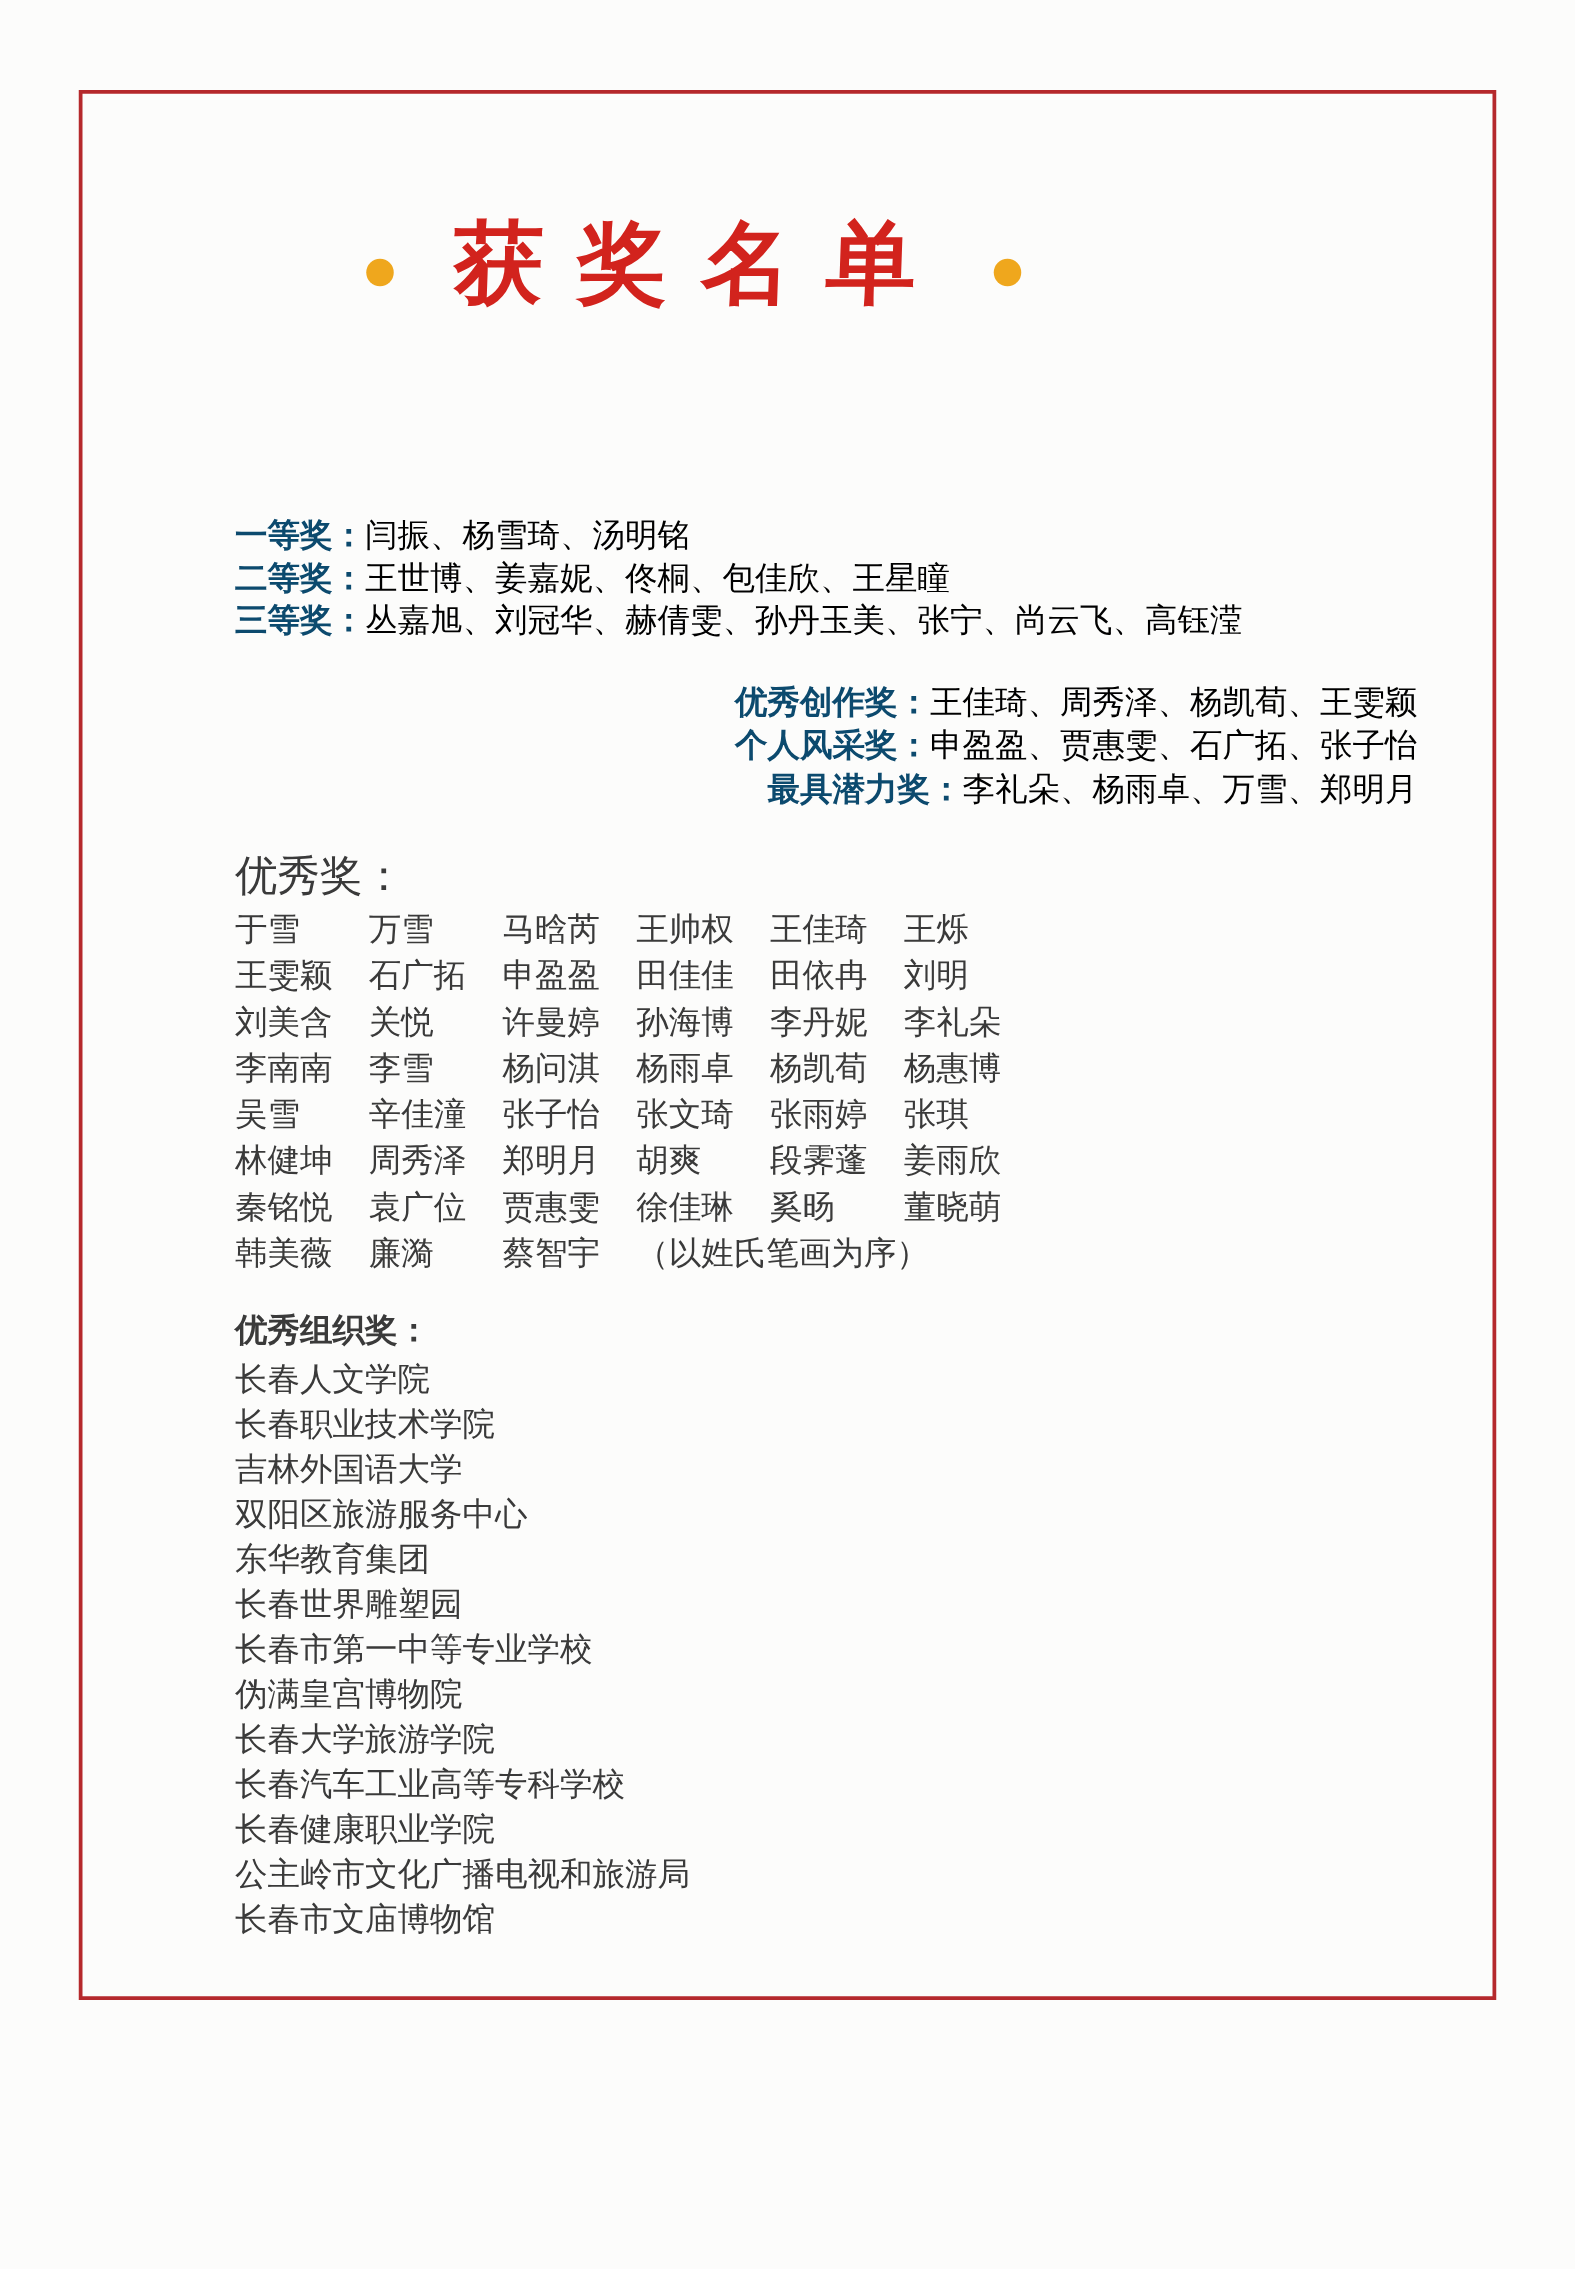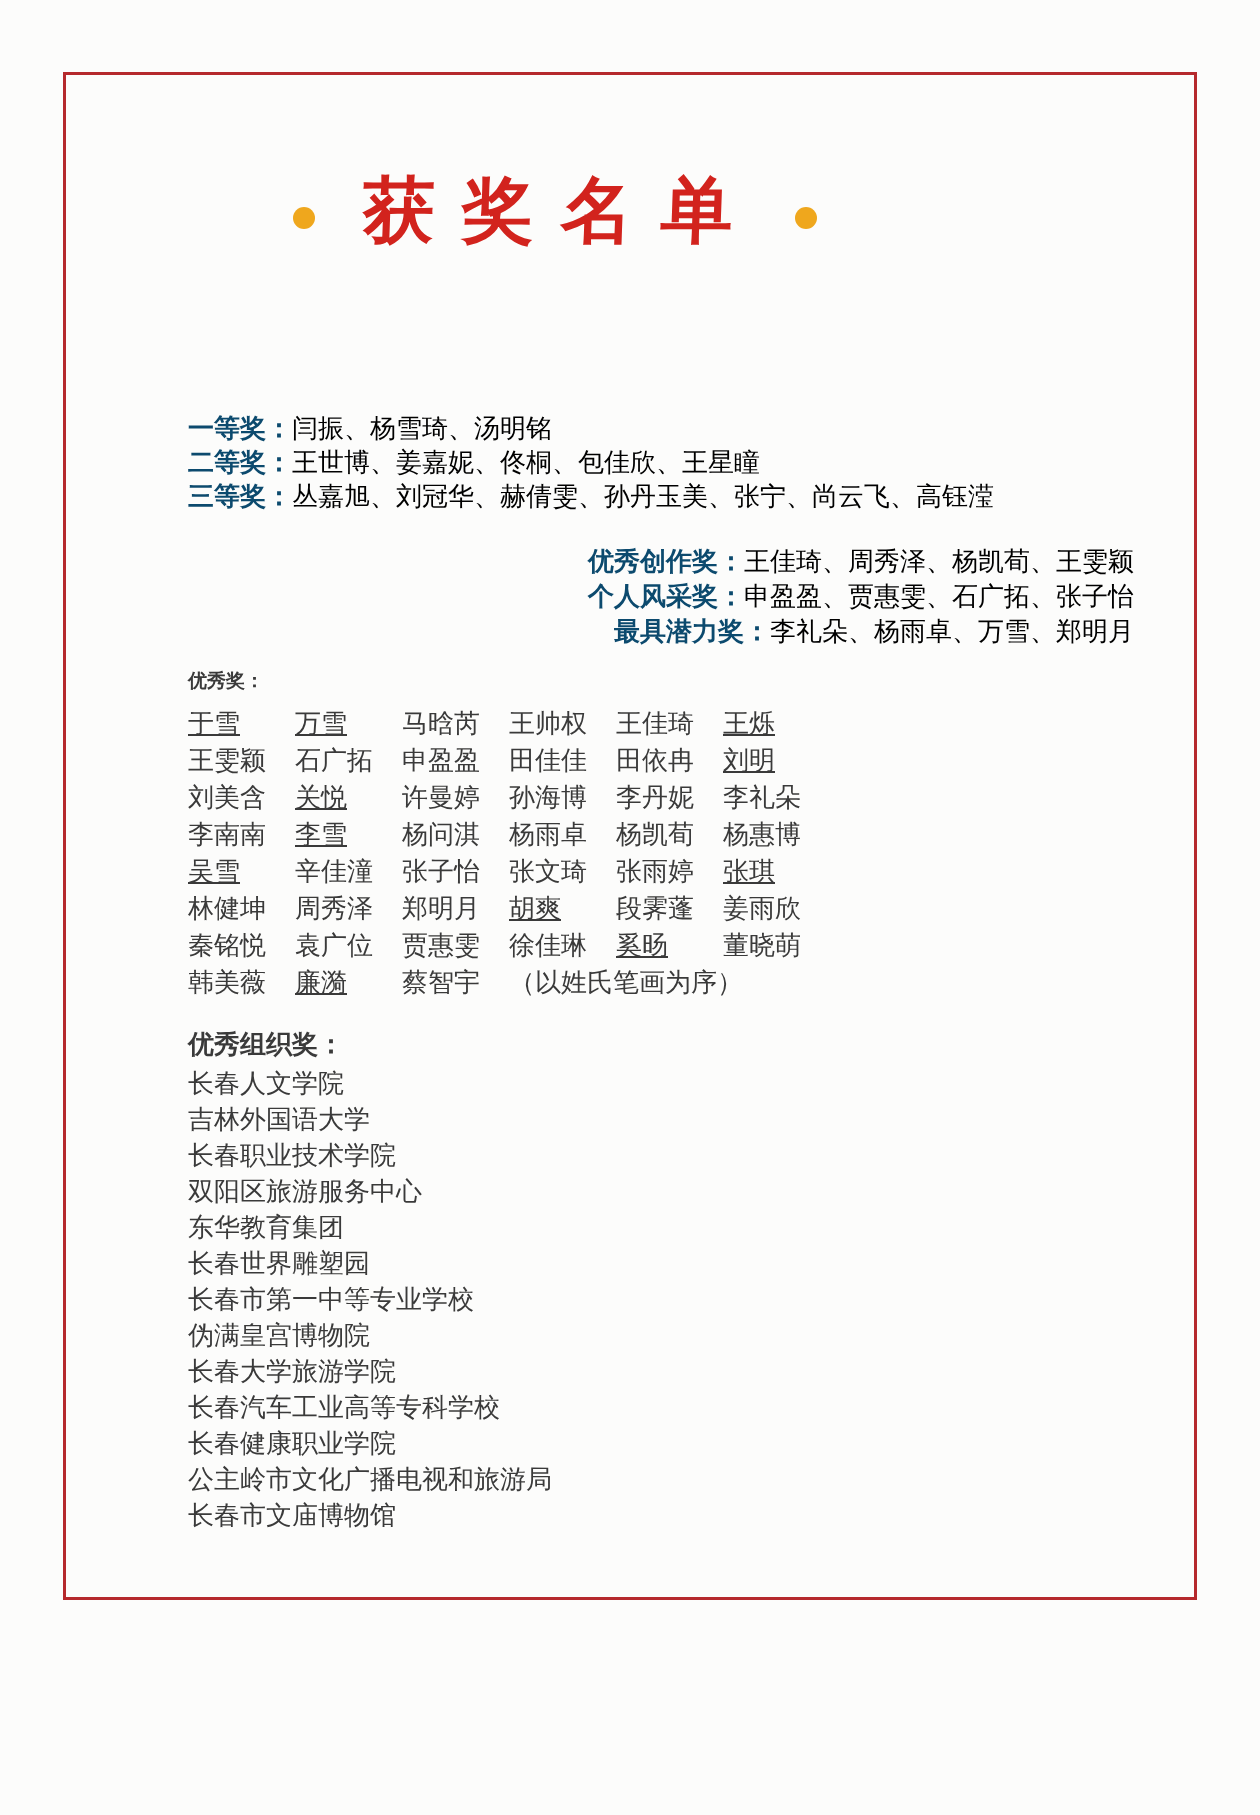--- a/index.html
+++ b/index.html
@@ -31,29 +31,29 @@
     transform: skewX(-2deg);
     white-space: nowrap;
   }
   .content { margin-left: 122px; margin-right: 60px; }
   .awards-block { margin-top: 152px; }
   .award-line { font-size: 26px; line-height: 34px; white-space: nowrap; }
   .award-label { font-weight: 700; color: #0c4a6e; }
   .award-names { color: #000000; }
   .special-block { margin-top: 31px; text-align: right; }
   .special-block .award-line { line-height: 35px; }
-  .excellence-label { margin-top: 14px; font-size: 19px; font-weight: 700; line-height: 36px; }
+  .excellence-label { margin-top: 34px; font-size: 34px; font-weight: 400; line-height: 36px; }
   .grid { margin-top: 6px; }
   .grid-row { height: 37px; display: flex; align-items: center; }
   .name-cell {
     display: inline-block; width: 81px; margin-right: 26px;
     font-size: 26px; white-space: nowrap;
   }
   .name-cell.sp2 {
-    display: inline-flex; justify-content: space-between; text-decoration: underline;
+    display: inline-flex; justify-content: space-between;
   }
   .name-cell.note {
     width: auto; margin-right: 0; white-space: nowrap;
   }
   .org-label { margin-top: 24px; font-size: 26px; font-weight: 700; line-height: 38px; }
   .org-list { margin-top: 2px; }
   .org-item { font-size: 26px; line-height: 36px; white-space: nowrap; }
 </style>
 </head>
 <body>
@@ -157,22 +157,22 @@
           <span class="name-cell sp2">廉漪</span>
           <span class="name-cell">蔡智宇</span>
           <span class="name-cell note">（以姓氏笔画为序）</span>
         </div>
       </div>
 
       <div class="org-label">优秀组织奖：</div>
 
       <div class="org-list">
         <div class="org-item">长春人文学院</div>
+        <div class="org-item">长春职业技术学院</div>
         <div class="org-item">吉林外国语大学</div>
-        <div class="org-item">长春职业技术学院</div>
         <div class="org-item">双阳区旅游服务中心</div>
         <div class="org-item">东华教育集团</div>
         <div class="org-item">长春世界雕塑园</div>
         <div class="org-item">长春市第一中等专业学校</div>
         <div class="org-item">伪满皇宫博物院</div>
         <div class="org-item">长春大学旅游学院</div>
         <div class="org-item">长春汽车工业高等专科学校</div>
         <div class="org-item">长春健康职业学院</div>
         <div class="org-item">公主岭市文化广播电视和旅游局</div>
         <div class="org-item">长春市文庙博物馆</div>

